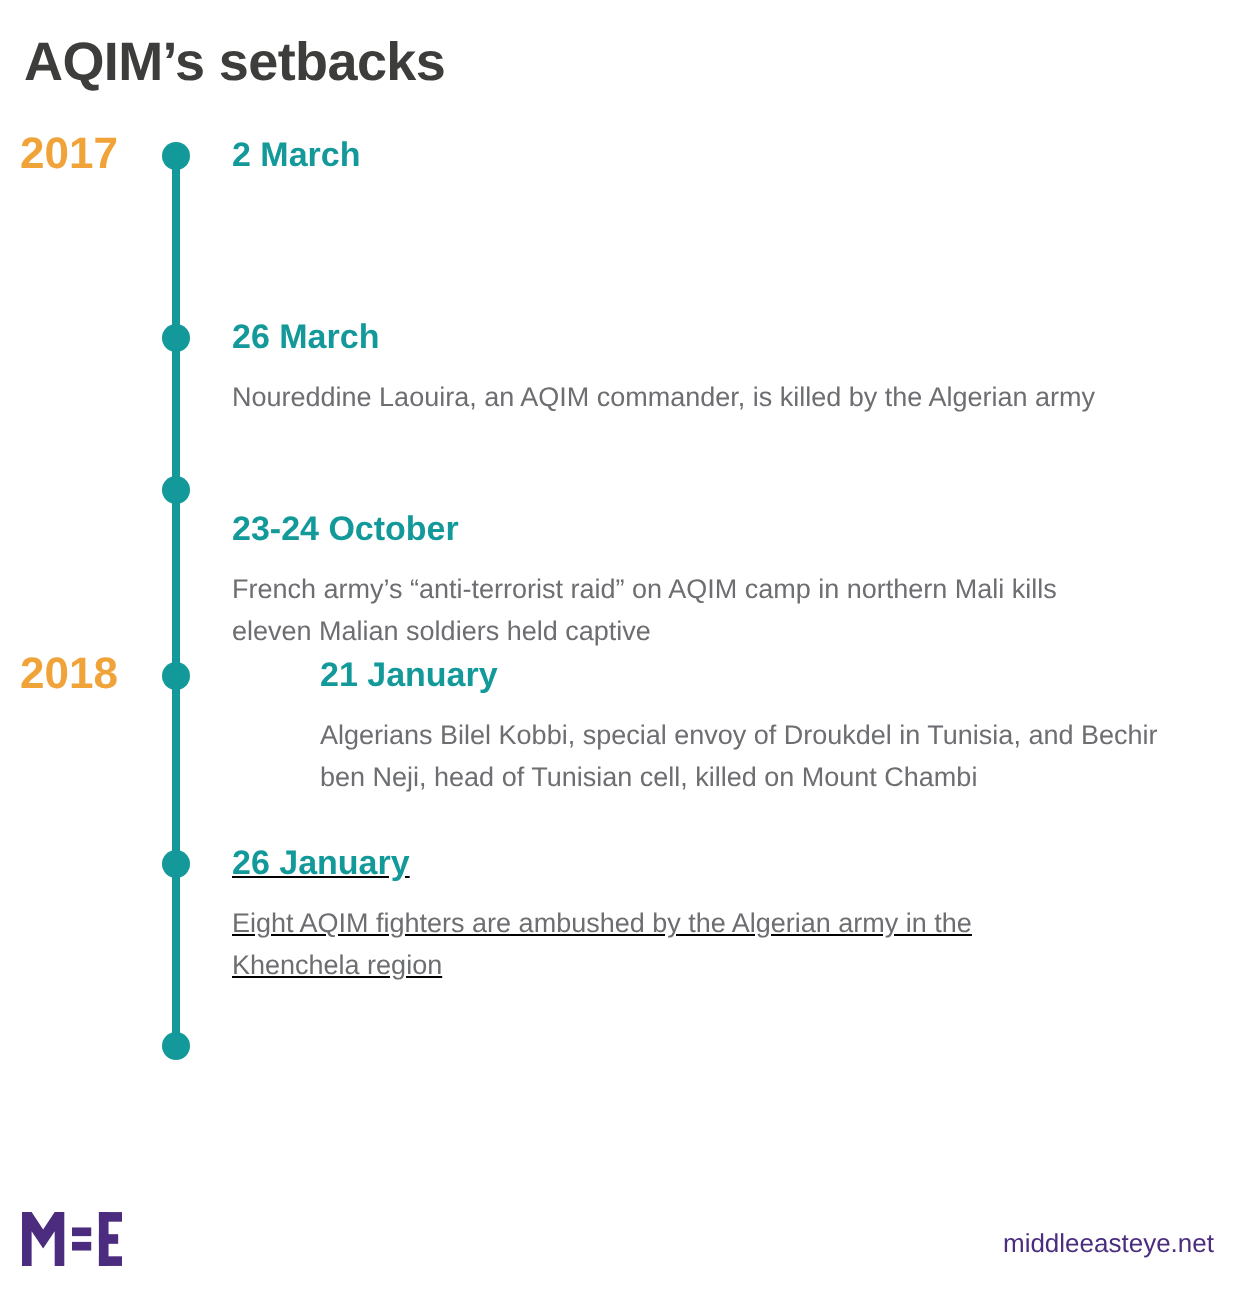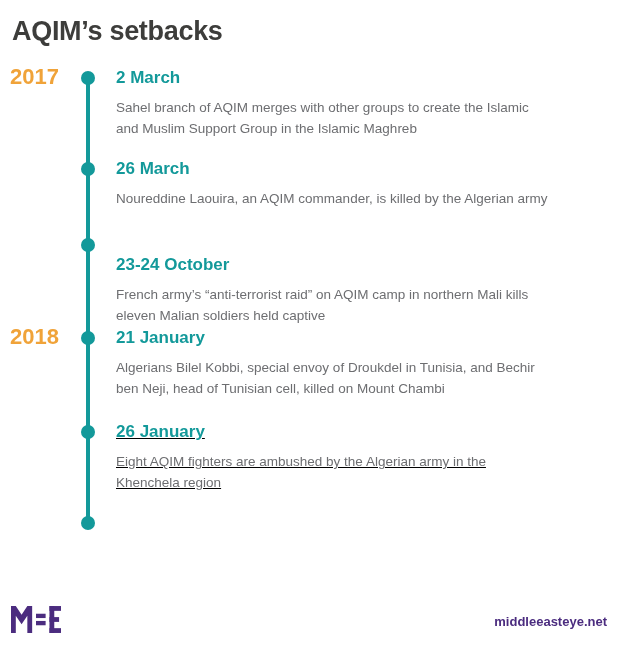--- a/index.html
+++ b/index.html
@@ -54,21 +54,21 @@
   .year.y2017 { top: 64px; }
   .year.y2018 { top: 324px; }
   .entry {
     position: absolute;
     left: 116px;
     width: 452px;
   }
   .entry.e0 { top: 67px; }
   .entry.e1 { top: 158px; }
   .entry.e2 { top: 234px; margin-top: 20px; }
-  .entry.e3 { top: 327px; }
+  .entry.e3 { top: 327px; margin-left: 44px; }
   .entry.e4 { top: 421px; text-decoration: underline; }
   .entry.e5 { top: 512px; }
   .entry h2 {
     font-size: 17px;
     font-weight: bold;
     color: #13999a;
     line-height: 22px;
     margin-bottom: 8px;
   }
   .entry p {
@@ -80,21 +80,21 @@
   .footer-logo {
     position: absolute;
     left: 11px;
     top: 606px;
   }
   .footer-site {
     position: absolute;
     right: 13px;
     top: 614px;
     font-size: 13px;
-    font-weight: bold;
+    font-weight: normal;
     color: #4b2c7f;
   }
 </style>
 </head>
 <body>
 
 <h1 class="title">AQIM’s setbacks</h1>
 
 <div class="timeline-line"></div>
 
@@ -103,22 +103,20 @@
 
 <span class="dot d0"></span>
 <span class="dot d1"></span>
 <span class="dot d2"></span>
 <span class="dot d3"></span>
 <span class="dot d4"></span>
 <span class="dot d5"></span>
 
 <div class="entry e0">
   <h2>2 March</h2>
-  <p>Sahel branch of AQIM merges with other groups to create the Islamic
-and Muslim Support Group in the Islamic Maghreb</p>
 </div>
 <div class="entry e1">
   <h2>26 March</h2>
   <p>Noureddine Laouira, an AQIM commander, is killed by the Algerian army</p>
 </div>
 <div class="entry e2">
   <h2>23-24 October</h2>
   <p>French army’s “anti-terrorist raid” on AQIM camp in northern Mali kills
 eleven Malian soldiers held captive</p>
 </div>

